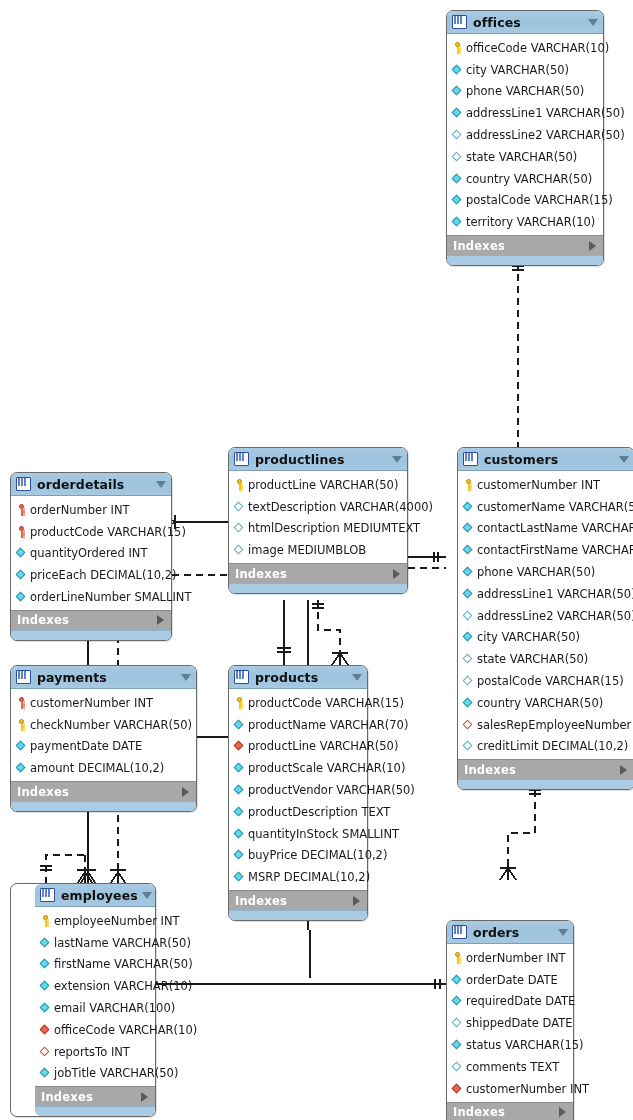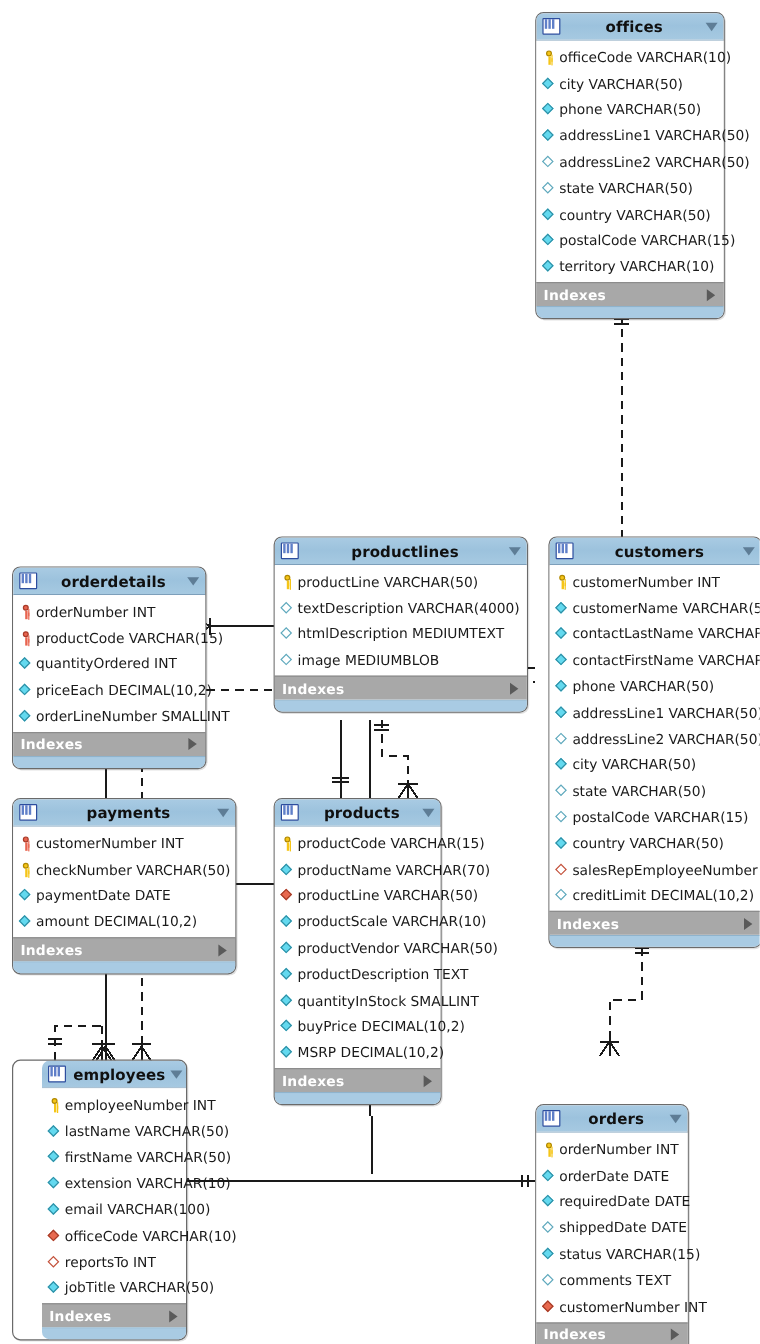--- a/index.html
+++ b/index.html
@@ -1,21 +1,21 @@
 <!DOCTYPE html>
 <html><head>
 <meta charset="utf-8">
 <style>
   html,body{margin:0;padding:0;background:#ffffff;}
   body{
     width:633px;height:1120px;position:relative;overflow:hidden;
     font-family:"DejaVu Sans","Liberation Sans",sans-serif;
     -webkit-font-smoothing:antialiased;
   }
-  #canvas{position:absolute;left:0;top:0;width:633px;height:1120px;text-align:center;}
+  #canvas{position:absolute;left:0;top:0;width:633px;height:1120px;}
   #links{position:absolute;left:0;top:0;width:633px;height:1120px;z-index:1;pointer-events:none;}
 
   
   .tbl{
     position:absolute;z-index:5;
     background:#ffffff;
     border:1px solid #6a6a6a;
     border-radius:7px 7px 7px 7px;
     box-sizing:border-box;
     box-shadow:1px 1px 0 rgba(0,0,0,.12);
@@ -293,21 +293,21 @@
             <span class="gly dia"></span>
             <span class="nm">orderLineNumber SMALLINT</span>
           </div>
         </div>
         <div class="idx">
           <span class="lbl">Indexes</span>
           <span class="arr"></span>
         </div>
         <div class="foot"></div>
       </div>
-      <div class="tbl" style="left: 228px; top: 447px; width: 212px;">
+      <div class="tbl" style="left: 228px; top: 447px; width: 180px;">
         <div class="hdr">
           <span class="tbl-icon"></span>
           <span class="tname">productlines</span>
           <span class="caret"></span>
         </div>
         <div class="cols">
           <div class="col">
             <span class="gly key"></span>
             <span class="nm">productLine VARCHAR(50)</span>
           </div>

